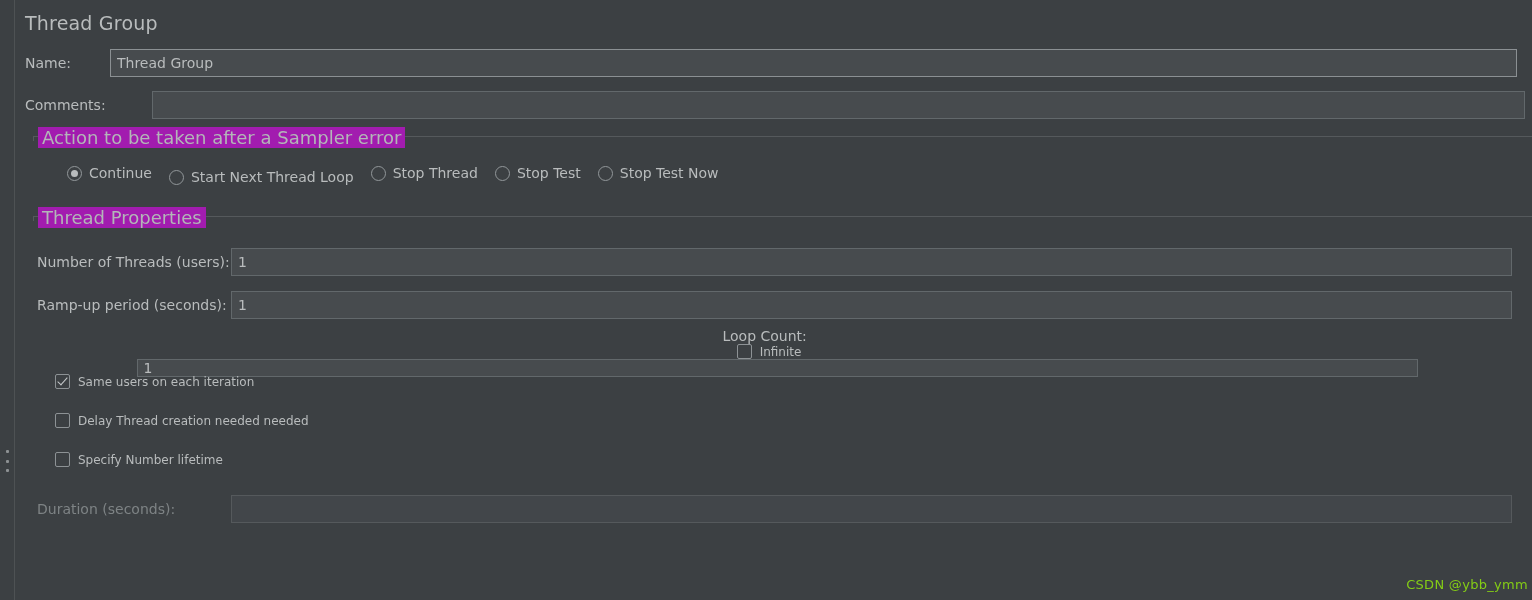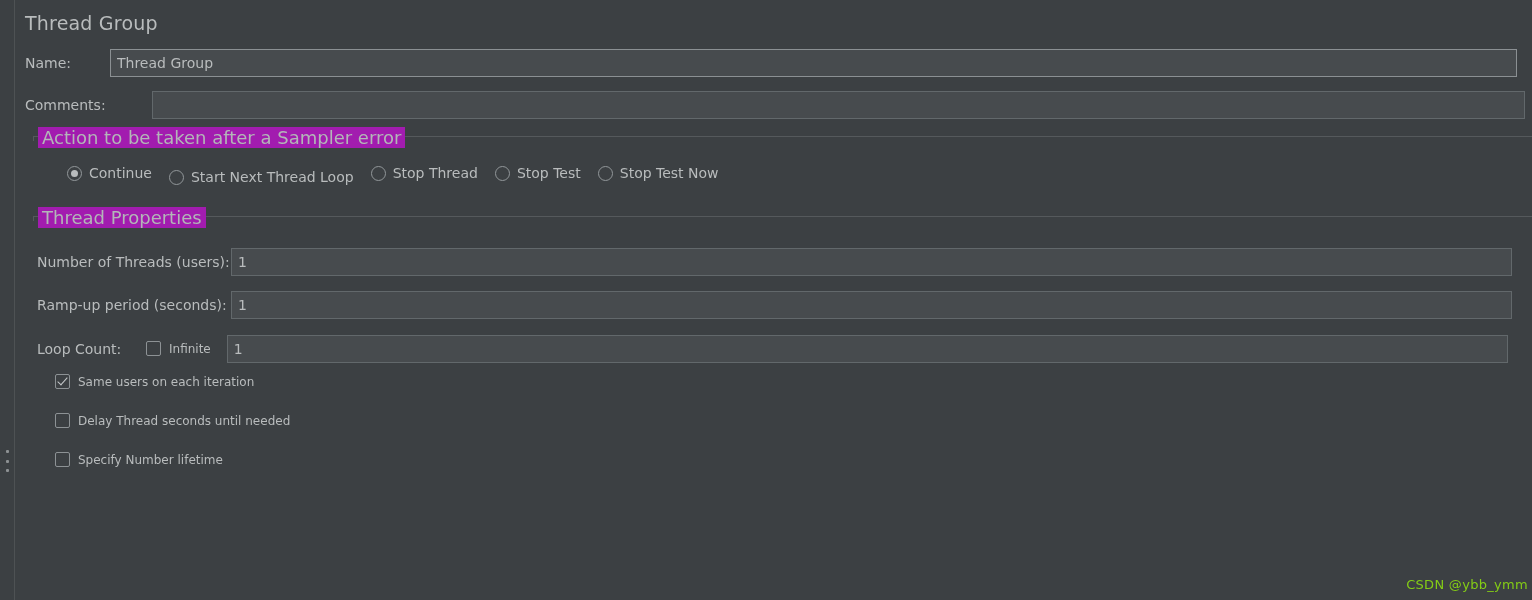--- a/index.html
+++ b/index.html
@@ -279,41 +279,45 @@
   <div class="prop-row" style="top:241px; left:22px; width:1480px;">
     <span class="prop-label" style="width:194px;">Number of Threads (users):</span>
     <input class="textfield" style="width: 1281px;" type="text" value="1">
   </div>
 
   <div class="prop-row" style="top:284px; left:22px; width:1480px;">
     <span class="prop-label" style="width:194px;">Ramp-up period (seconds):</span>
     <input class="textfield" style="width: 1281px;" type="text" value="1">
   </div>
 
-  <div class="prop-row" style="top:328px; left:22px; width:1480px;">
+  <div class="prop-row" style="top:328px; left:22px; width:1480px;flex-direction:column;">
     <span class="prop-label" style="width:109px;">Loop Count:</span>
     <span class="cbx-row" style="position:relative; margin-right:16px;">
       <span class="cbx-mark"></span>
       <span class="cbx-label">Infinite</span>
     </span>
     <input class="textfield" style="width: 1281px;" type="text" value="1">
   </div>
 
   <div class="cbx-row checked" style="top:374px; left:40px;">
     <span class="cbx-mark"></span>
     <span class="cbx-label">Same users on each iteration</span>
   </div>
 
   <div class="cbx-row" style="top:413px; left:40px;">
     <span class="cbx-mark"></span>
-    <span class="cbx-label">Delay Thread seconds until needed</span>
+    <span class="cbx-label">Delay Thread creation needed needed</span>
   </div>
 
   <div class="cbx-row" style="top:452px; left:40px;">
     <span class="cbx-mark"></span>
     <span class="cbx-label">Specify Number lifetime</span>
   </div>
 
+  <div class="prop-row" style="top:488px; left:22px; width:1480px;">
+    <span class="prop-label disabled" style="width:194px;">Duration (seconds):</span>
+    <input class="textfield disabled" style="width: 1281px;" type="text" disabled="" value="">
+  </div>
 
 
   <div id="watermark">CSDN @ybb_ymm</div>
 
 </div>
 
 </body></html>

